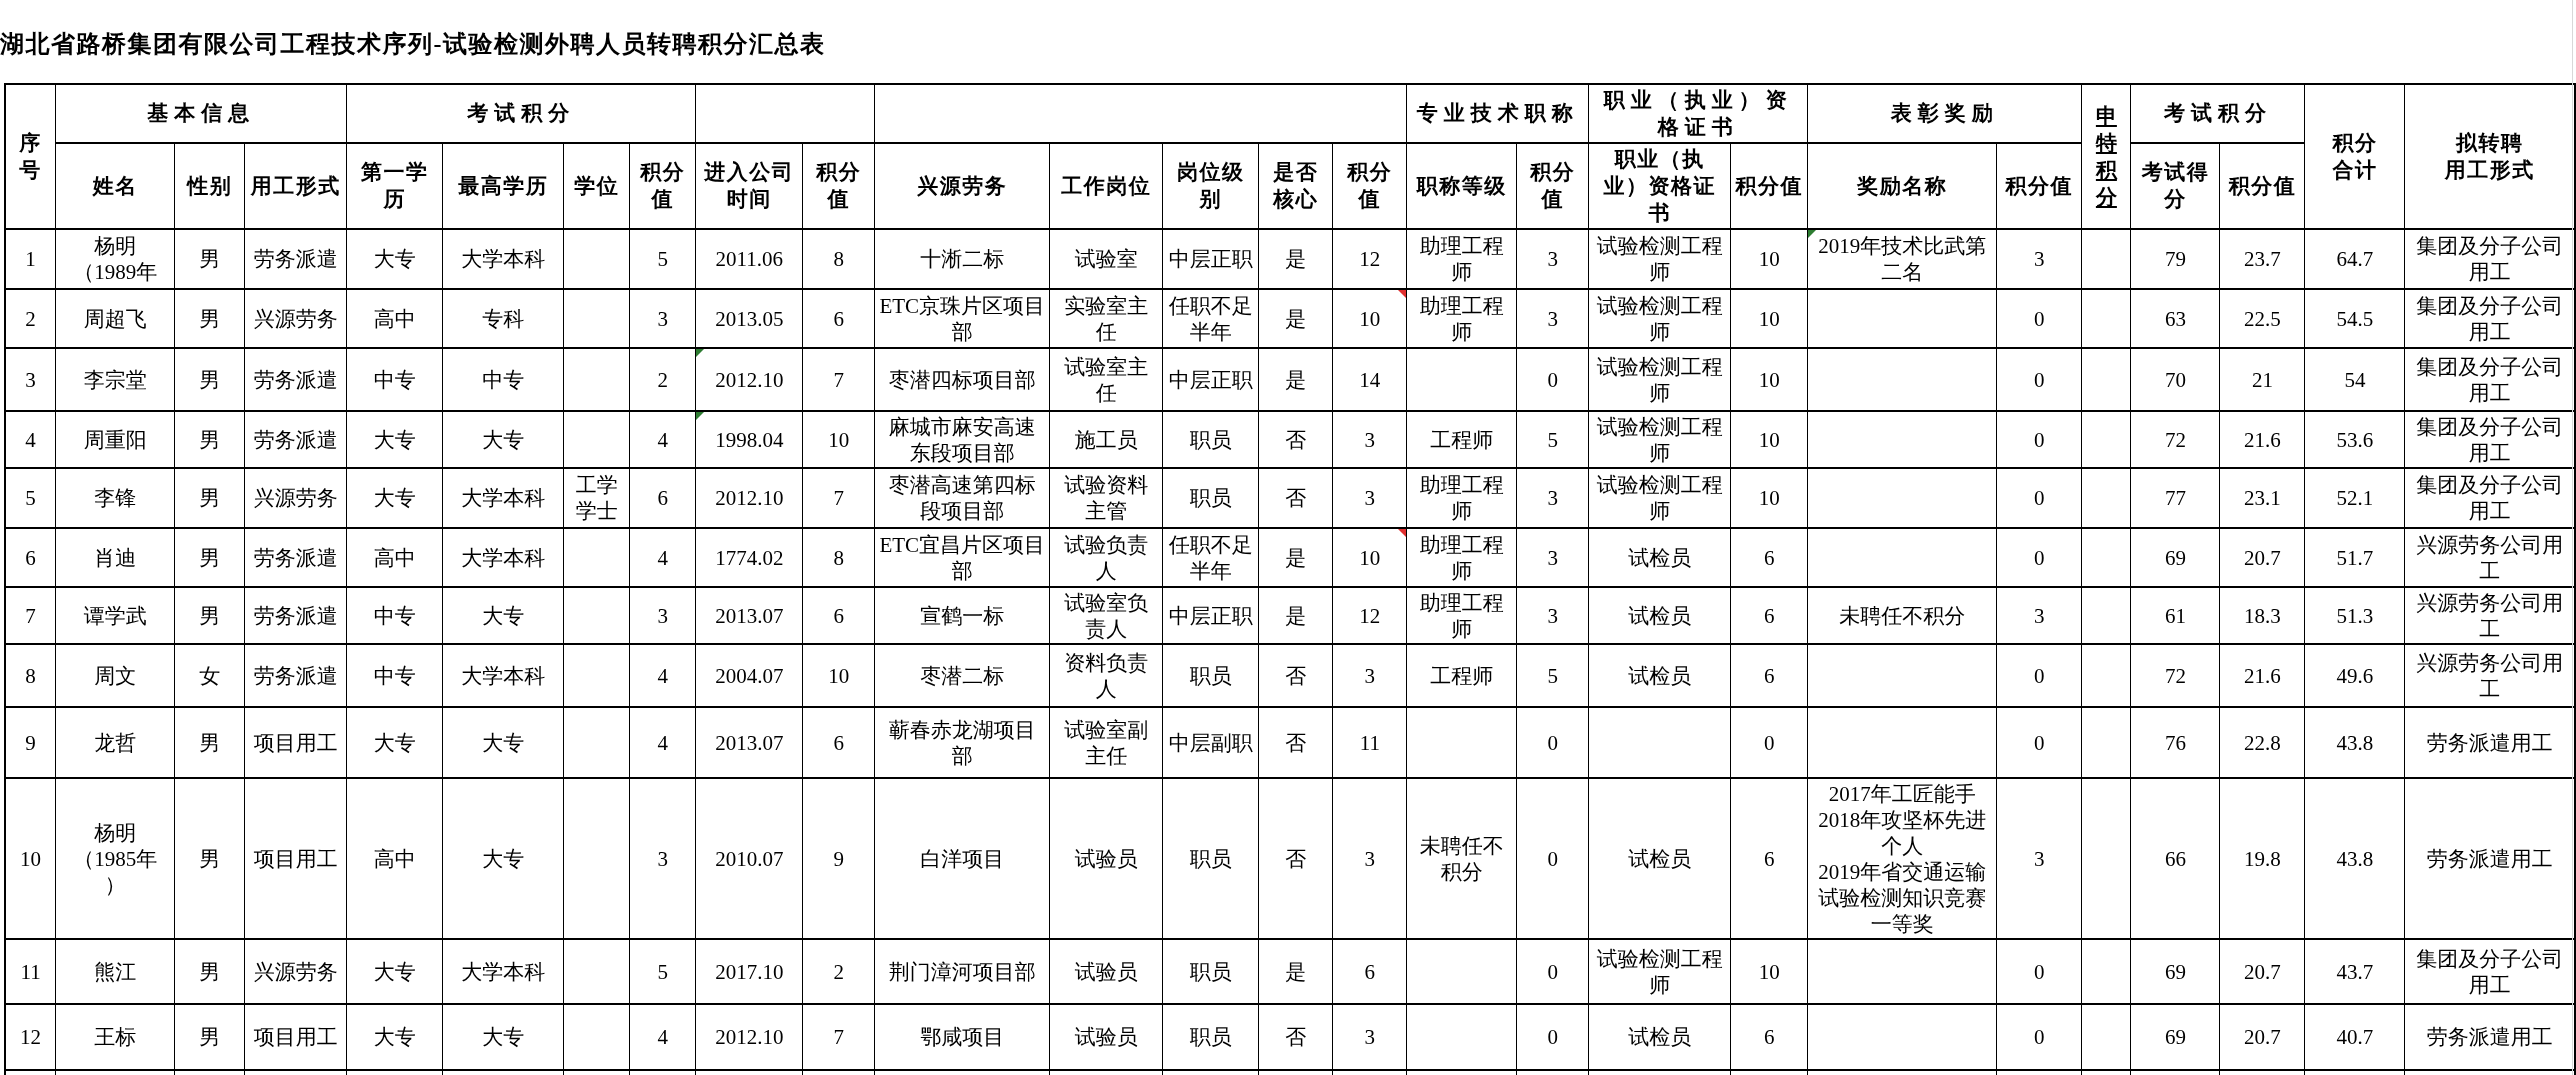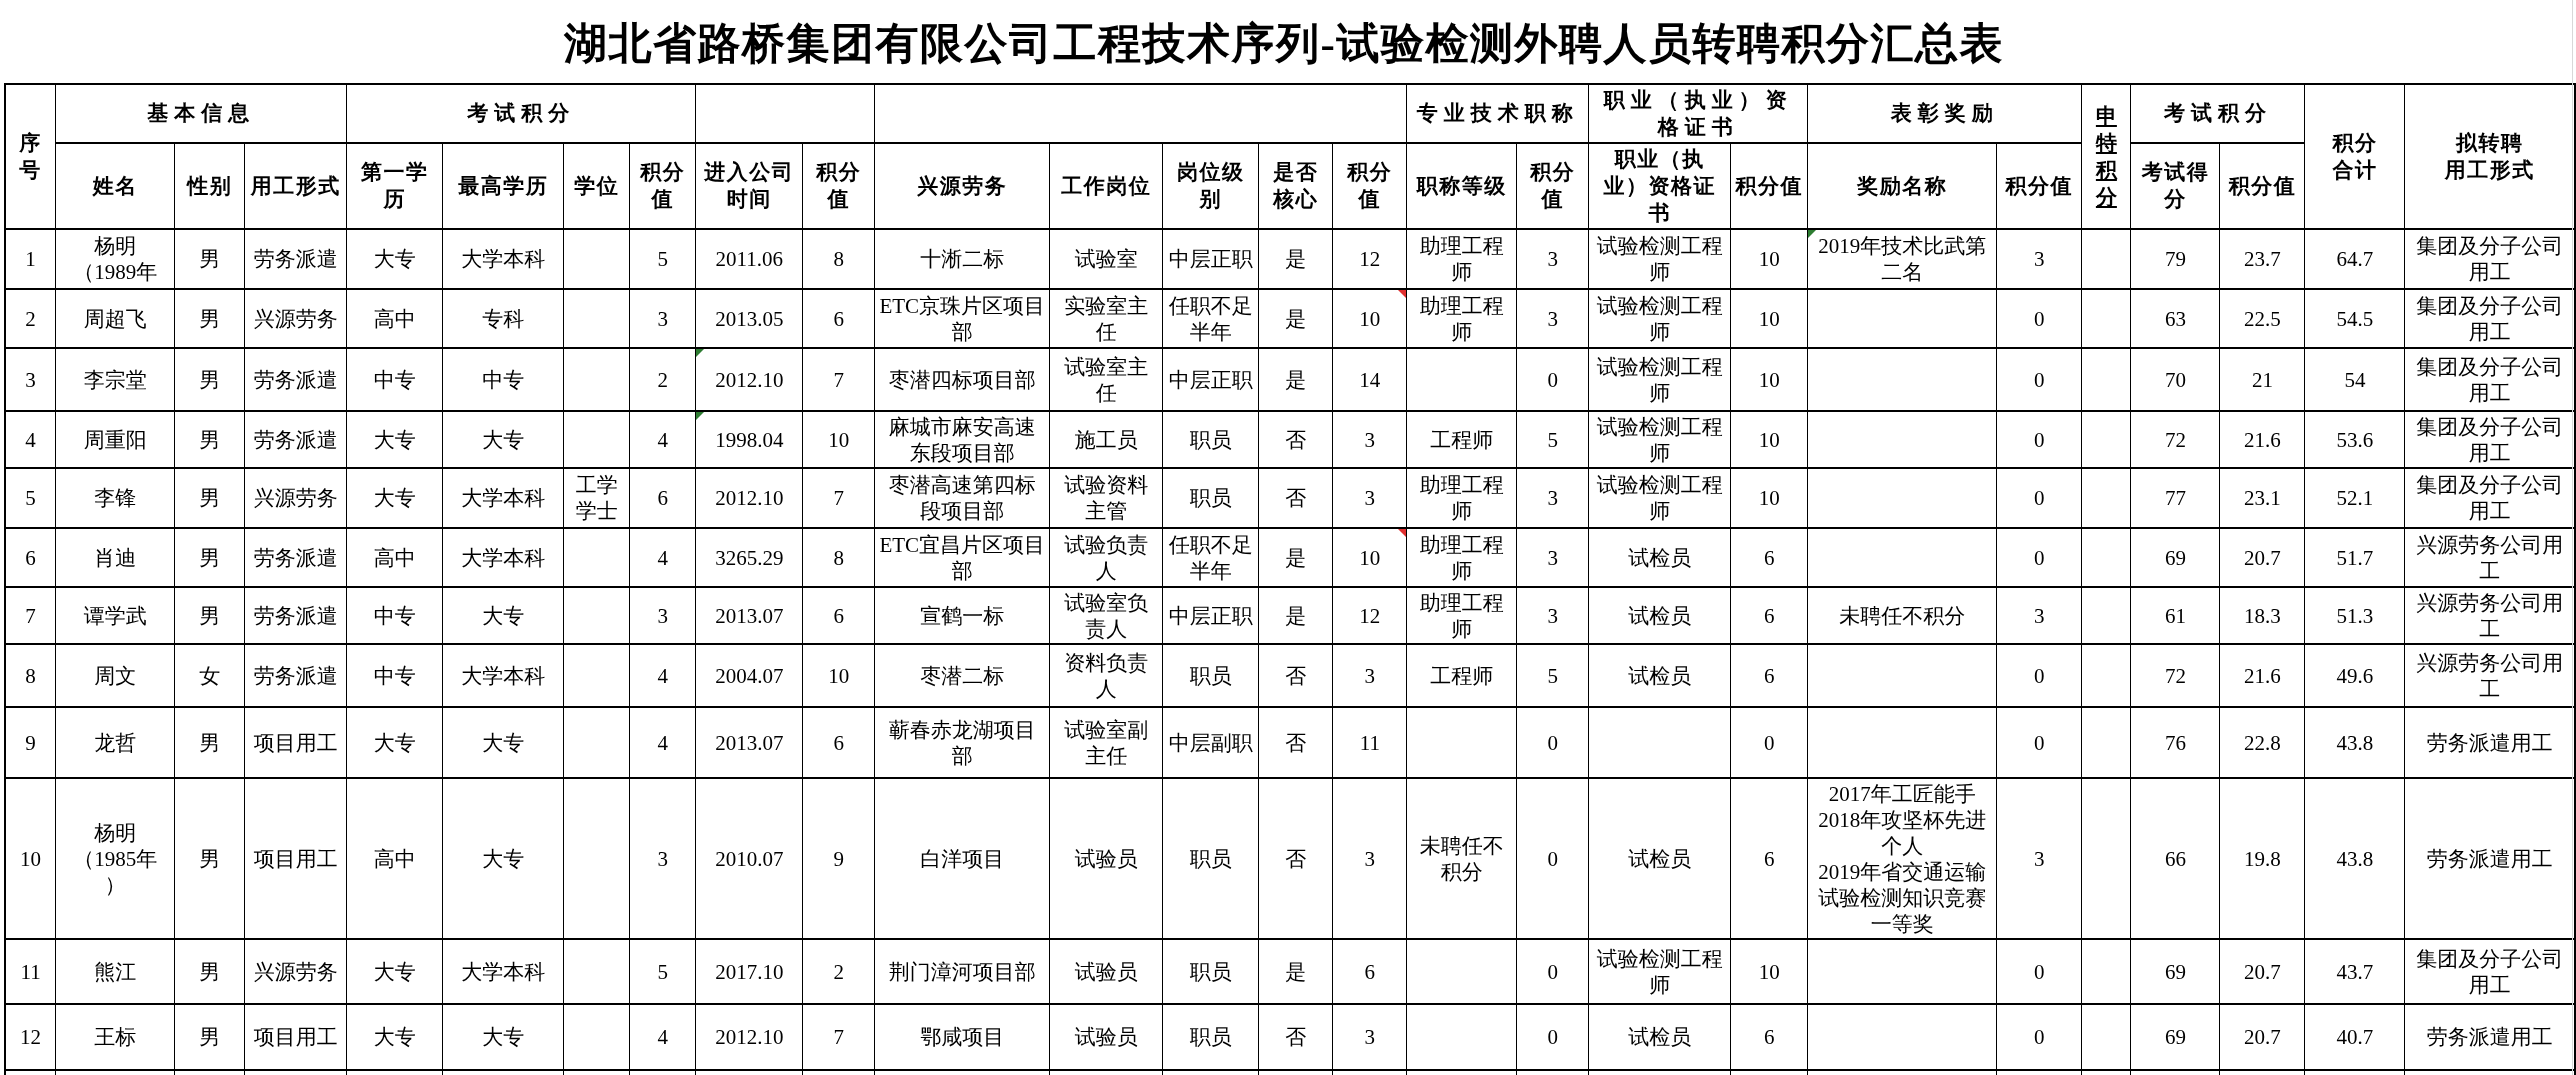--- a/index.html
+++ b/index.html
@@ -1,19 +1,19 @@
 <!DOCTYPE html>
 <html style="font-size:12px"><head>
 <meta charset="utf-8">
 <style>
   html,body{margin:0;padding:0;background:#ffffff;}
   body{width:2576px;height:1075px;font-family:"Liberation Serif","DejaVu Serif",serif;color:#000;}
   .sheet{position:relative;width:2576px;height:1075px;background:#fff;overflow:hidden;}
   .sheet-title{position:absolute;top:6px;left:0;width:2568px;height:76px;line-height:76px;
-    text-align:center;font-size:43px;font-weight:bold;letter-spacing:1.5px;white-space:nowrap;}
+    font-size:24px;font-weight:bold;letter-spacing:1.5px;white-space:nowrap;}
   .grid-edge{position:absolute;top:0;right:3px;width:1.5px;height:1075px;background:#d8d8d8;}
   table.score{position:absolute;top:83px;left:3.8px;border-collapse:collapse;table-layout:fixed;
     border:2.3px solid #000;}
   table.score th,table.score td{border:1.5px solid #000;border-top-width:2.3px;border-bottom-width:2.3px;
     text-align:center;vertical-align:middle;padding:1.5px 3.8px;overflow:hidden;
     white-space:pre-line;word-break:break-word;position:relative;}
   table.score td{font-size:21px;line-height:26px;font-weight:normal;}
   table.score th{font-size:21px;line-height:27px;font-weight:bold;letter-spacing:1.5px;}
   table.score th.group{letter-spacing:6px;}
   table.score th.vertical{padding:0 13.6px;word-break:break-all;letter-spacing:0;line-height:27px;text-decoration:underline;}
@@ -241,21 +241,21 @@
         </tr>
         <tr style="height: 59px;">
           <td>6</td>
           <td>肖迪</td>
           <td>男</td>
           <td>劳务派遣</td>
           <td>高中</td>
           <td>大学本科</td>
           <td></td>
           <td>4</td>
-          <td>3265.29</td>
+          <td>1774.02</td>
           <td>8</td>
           <td>ETC宜昌片区项目部</td>
           <td>试验负责人</td>
           <td>任职不足半年</td>
           <td>是</td>
           <td>10<span class="marker red"></span></td>
           <td>助理工程师</td>
           <td>3</td>
           <td>试检员</td>
           <td>6</td>

